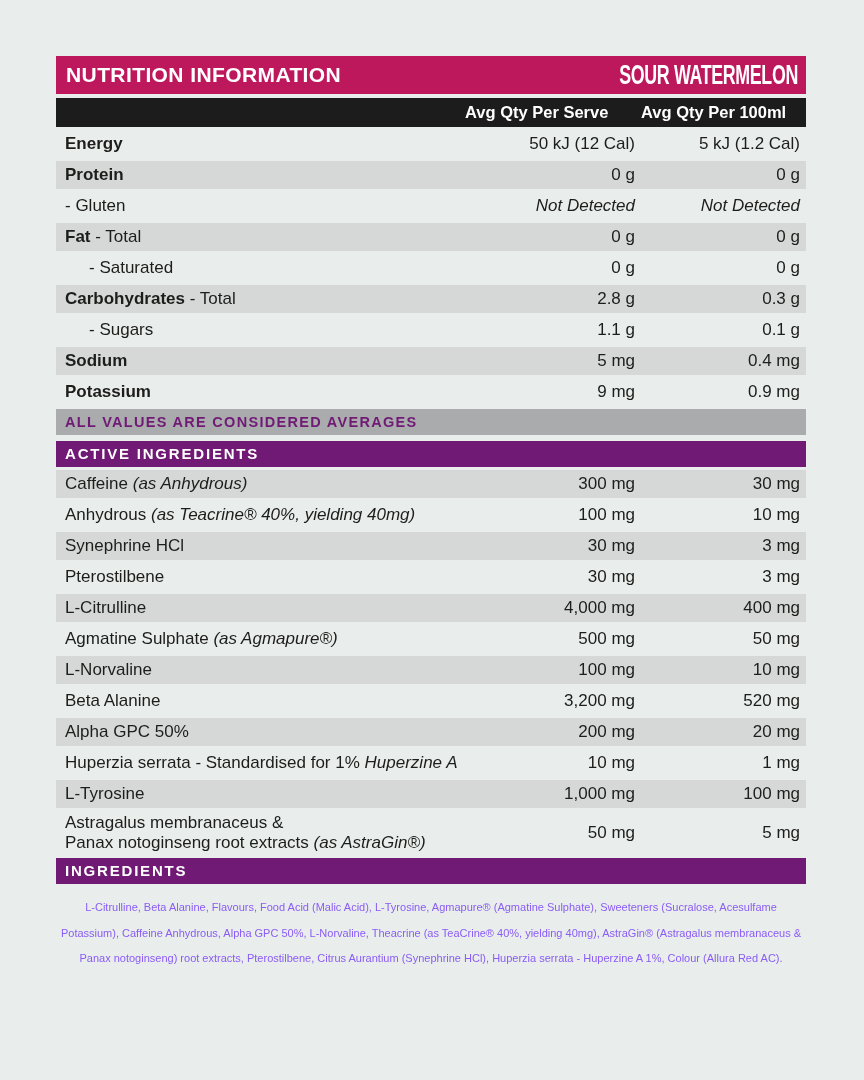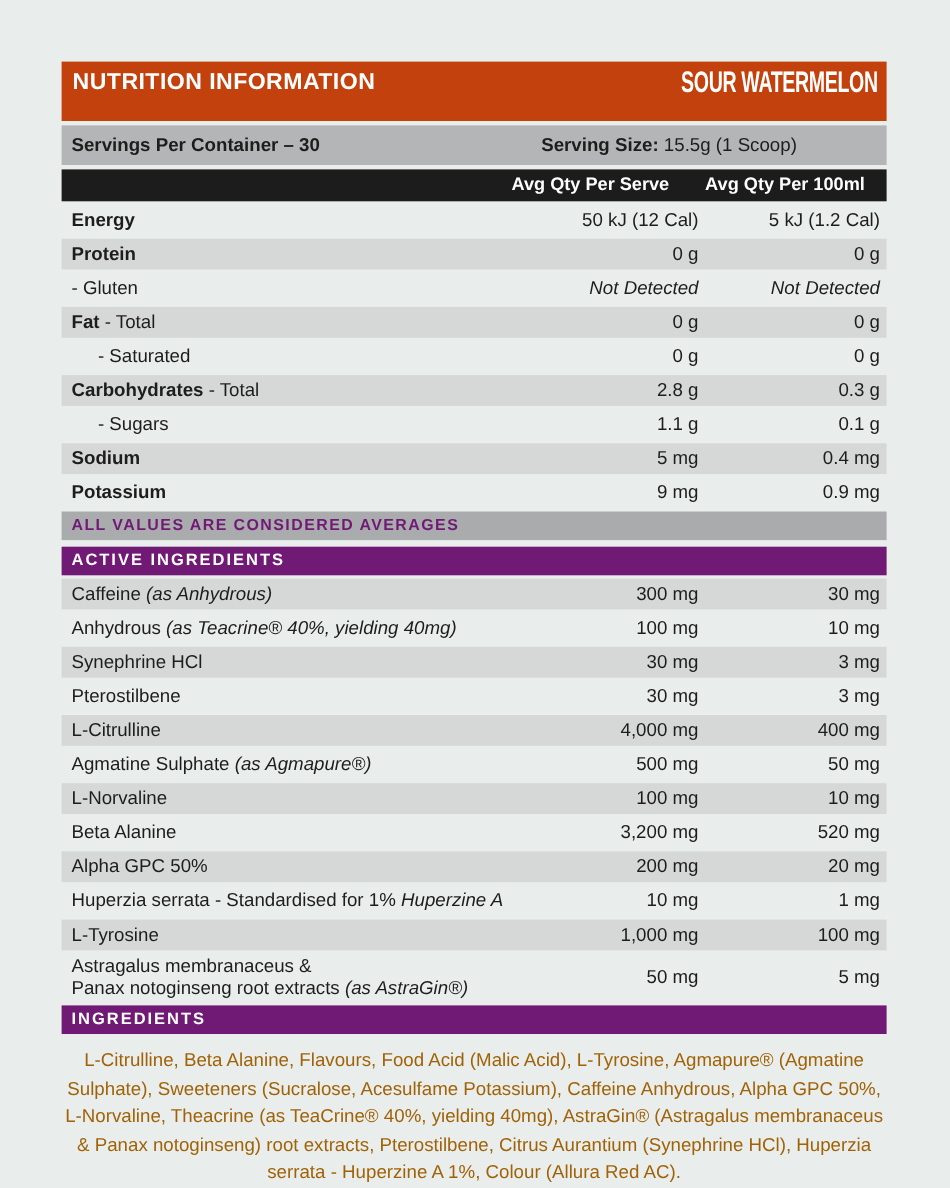--- a/index.html
+++ b/index.html
@@ -16,26 +16,26 @@
     -webkit-font-smoothing: antialiased;
   }
   .label {
     position: absolute;
     left: 56px;
     top: 56px;
     width: 750px;
   }
   
   .bar-title {
-    background: #c2410c;
+    background: #be185d;
     height: 38px;
     display: flex;
     align-items: center;
     justify-content: space-between;
-    padding: 0 8px 16px 10px;
+    padding: 0 8px 0 10px;
     margin-bottom: 4px;
   }
   .title {
     color: #ffffff;
     font-weight: bold;
     font-size: 21px;
     letter-spacing: 0.4px;
     white-space: nowrap;
   }
   .flavor {
@@ -113,40 +113,36 @@
     font-weight: bold;
     font-size: 15px;
     letter-spacing: 1.8px;
     margin-bottom: 3px;
     white-space: nowrap;
   }
   .gap-before { margin-top: 3px; }
   
   .ingredients-text {
     text-align: center;
-    font-size: 17px;
+    font-size: 11px;
     line-height: 25.5px;
     padding: 8px 2px 0 2px;
-    color: #a16207;
+    color: #8b5cf6;
   }
 </style>
 </head>
 <body>
 
 <div class="label">
 
   <div class="bar-title">
     <span class="title">NUTRITION INFORMATION</span>
     <span class="flavor">SOUR WATERMELON</span>
   </div>
 
-  <div class="bar-serving">
-    <span class="spc">Servings Per Container – 30</span>
-    <span class="ss"><span class="b">Serving Size:</span><span> 15.5g (1 Scoop)</span></span>
-  </div>
 
   <div class="bar-cols">
     <div></div>
     <div class="c">Avg Qty Per Serve</div>
     <div class="c">Avg Qty Per 100ml</div>
   </div>
 
   <div id="nutrition-rows">
       <div class="row">
         <div class="cell name"><span class="b">Energy</span></div>

